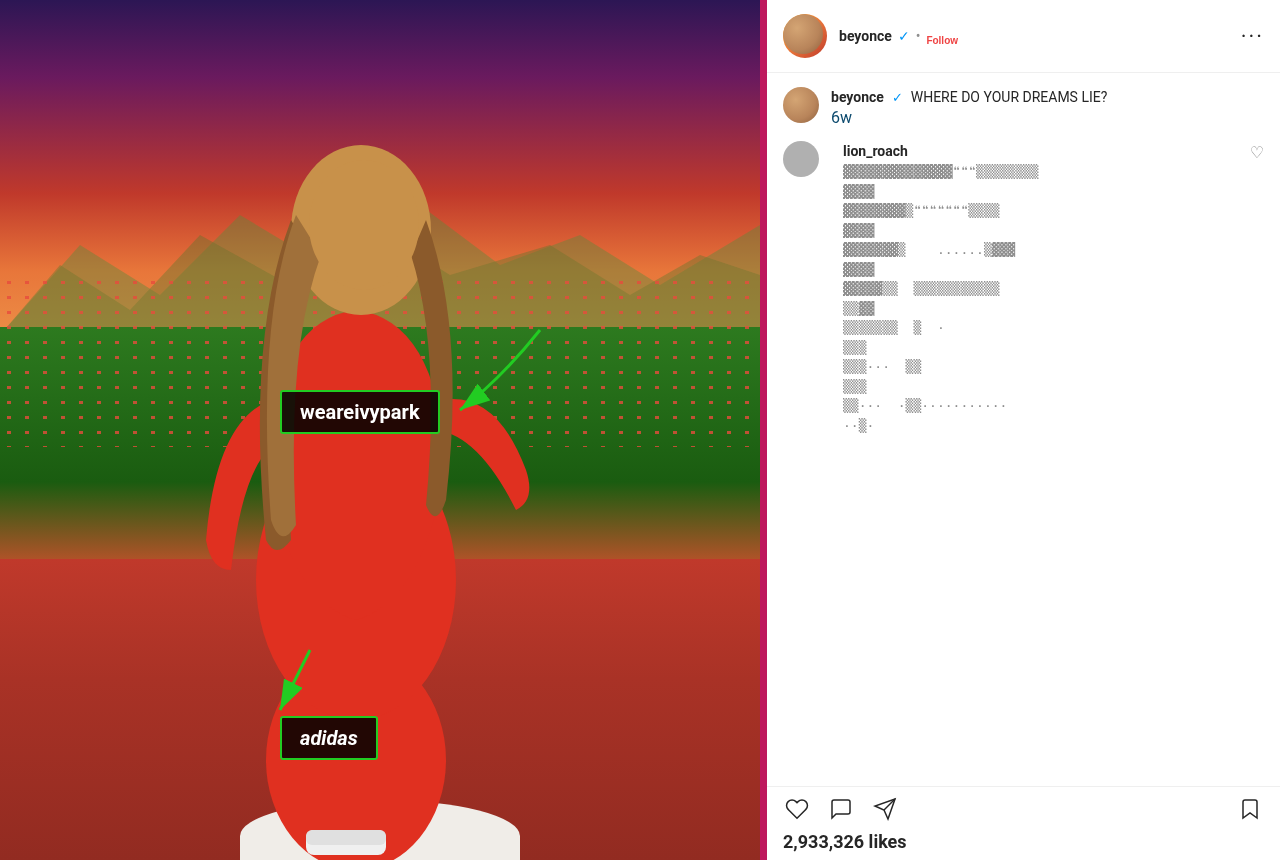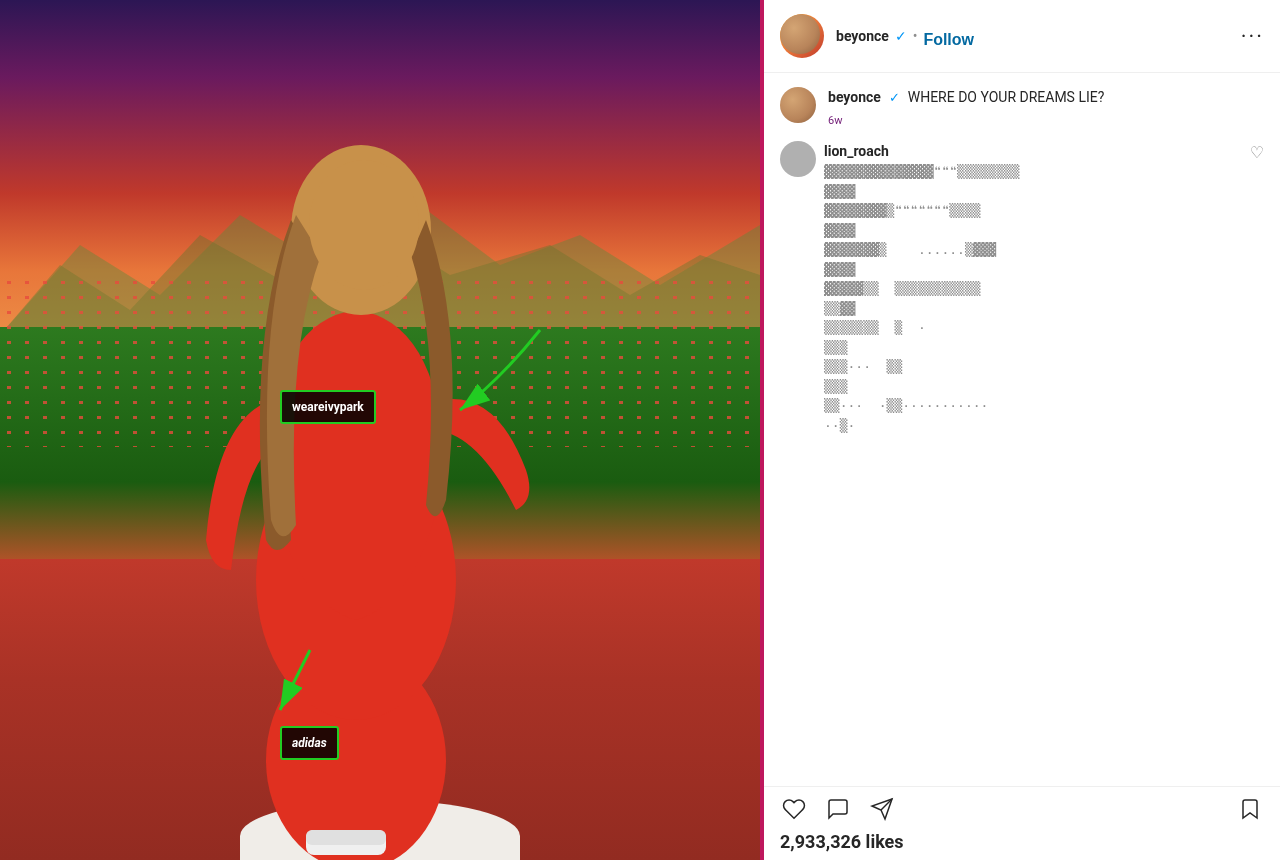--- a/index.html
+++ b/index.html
@@ -64,22 +64,22 @@
       background-size: 18px 15px;
       opacity: 0.8;
     }
 
     
     .brand-label {
       position: absolute;
       background: rgba(0,0,0,0.85);
       color: #fff;
       font-weight: 700;
-      font-size: 12px;
-      padding: 8px 10px;
+      font-size: 20px;
+      padding: 8px 18px;
       border-radius: 3px;
       white-space: nowrap;
     }
 
     .label-ivypark {
       top: 390px;
       left: 280px;
       border: 2.5px solid #22cc22;
     }
 
@@ -105,21 +105,21 @@
       width: 280px;
       height: 60px;
       background: #f0ede8;
       border-radius: 50% 50% 0 0 / 60% 60% 0 0;
     }
 
     
     .right-panel {
       width: 520px;
       height: 860px;
-      border-left: 4px solid #be185d;
+      border-left: 7px solid #be185d;
       display: flex;
       flex-direction: column;
       background: #fff;
     }
 
     
     .post-header {
       display: flex;
       align-items: center;
       padding: 14px 16px;
@@ -162,23 +162,23 @@
       color: #0095f6;
       font-size: 14px;
     }
 
     .dot-separator {
       color: #8e8e8e;
       font-size: 14px;
     }
 
     .follow-btn {
-      color: #0369a1;
-      font-weight: 700;
-      font-size: 16px;
+      color: #ef4444;
+      font-weight: 700;
+      font-size: 10px;
       background: none;
       border: none;
       cursor: pointer;
       margin-top: 8px;
     }
 
     .more-options {
       color: #262626;
       font-size: 22px;
       cursor: pointer;
@@ -226,34 +226,33 @@
       margin-right: 4px;
     }
 
     .caption-body {
       font-size: 14px;
       color: #262626;
       line-height: 1.5;
     }
 
     .time-stamp {
-      font-size: 11px;
-      color: #701a75;
-      margin-top: 6px;
+      font-size: 16px;
+      color: #0c4a6e;
     }
 
     
     .comments-area {
       padding: 0 16px;
     }
 
     .comment-item {
       display: flex;
       align-items: flex-start;
-      gap: 8px;
+      gap: 24px;
       margin-bottom: 16px;
     }
 
     .comment-avatar {
       width: 36px;
       height: 36px;
       border-radius: 50%;
       background: #b0b0b0;
       flex-shrink: 0;
     }

